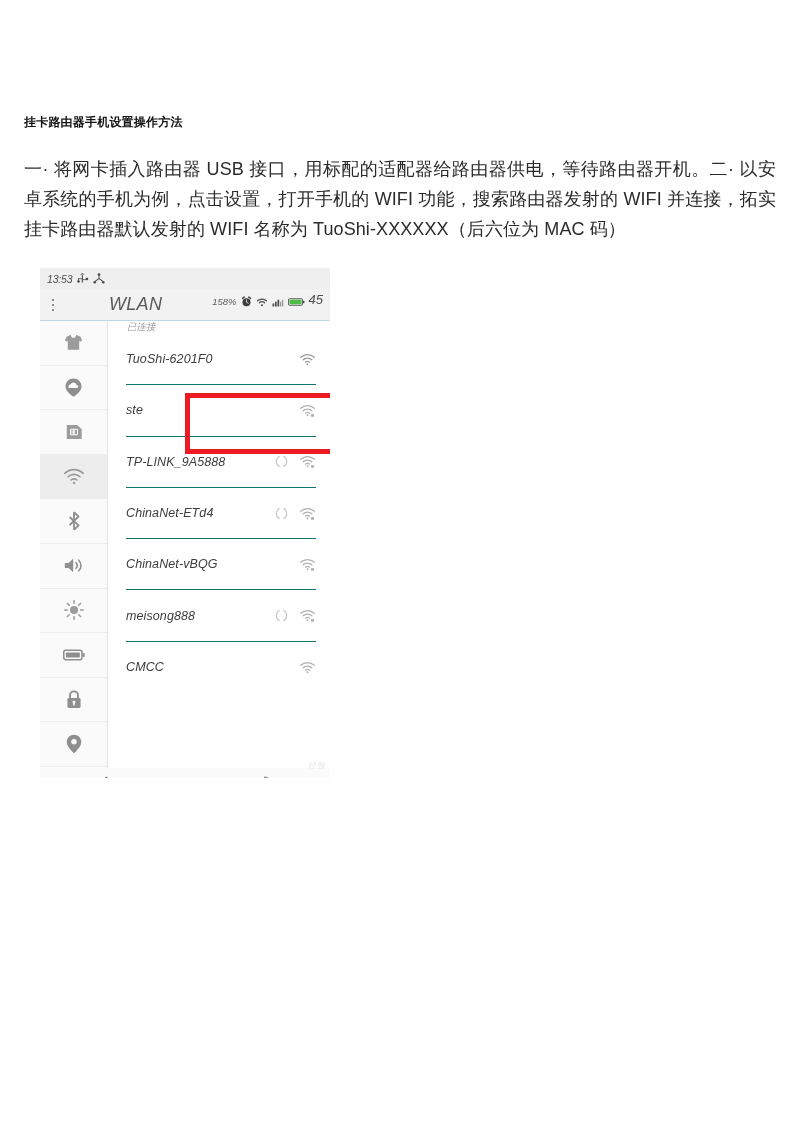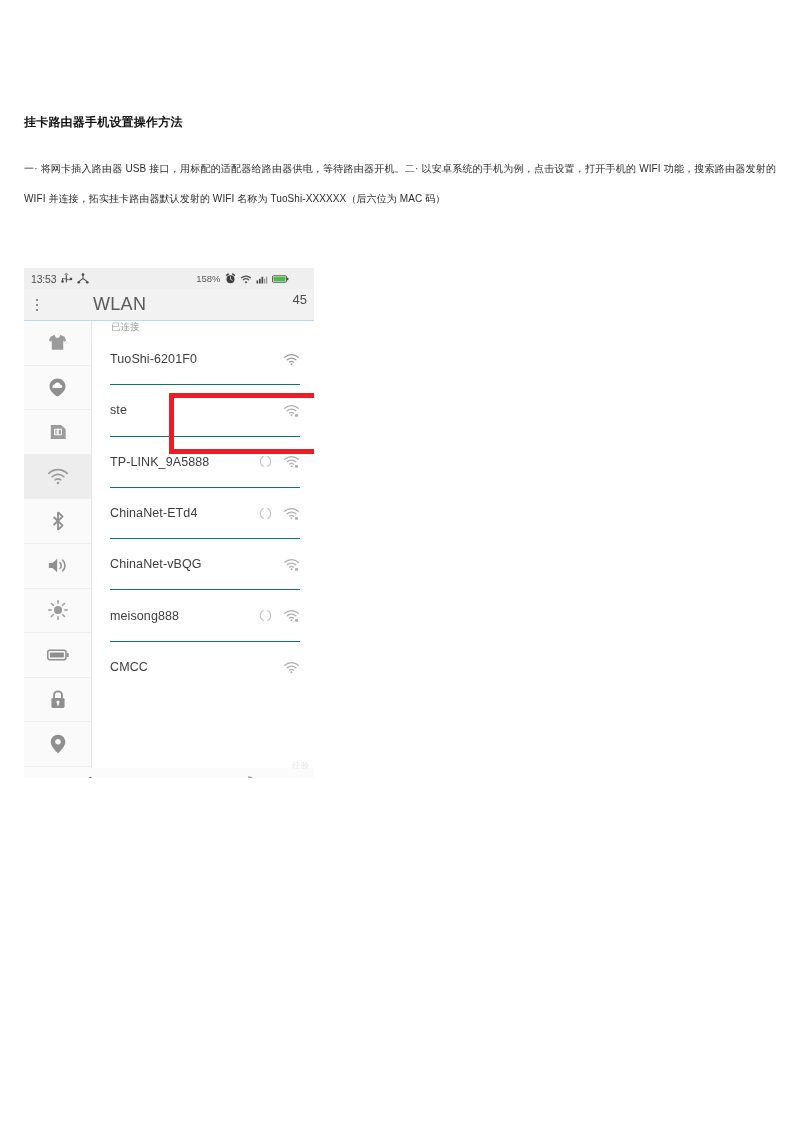--- a/index.html
+++ b/index.html
@@ -32,53 +32,54 @@
   }
   .art-title {
     font-size: 12px;
     font-weight: bold;
     color: #121212;
     letter-spacing: 0.2px;
     line-height: 20px;
     margin: 0 0 22px 0;
   }
   .art-para {
-    font-size: 10px;
+    font-size: 18px;
     line-height: 30px;
     color: #2b2b2b;
     margin: 0;
     text-align: justify;
     letter-spacing: 0.1px;
   }
 
   
   .phone-shot {
     position: absolute;
-    left: 24px;
+    left: 40px;
     top: 268px;
     width: 290px;
     height: 510px;
     background: #c2410c;
     overflow: hidden;
+    font-style: italic;
   }
 
   
   .status-bar {
     position: relative;
     height: 21px;
     background: #efefef;
     display: flex;
     align-items: center;
     padding: 0 7px;
     box-sizing: border-box;
     font-size: 10.5px;
     color: #4a4a4a;
   }
   .sb-left { display: flex; align-items: center; gap: 4px; }
-  .sb-right { display: flex; align-items: center; gap: 4px; margin-left: auto; }
+  .sb-right { display: flex; align-items: flex-end; gap: 4px; margin-left: auto; }
   .sb-clock { font-size: 10.5px; color: #4c4c4c; letter-spacing: -0.2px; }
   .sb-pct { font-size: 9.5px; color: #5a5a5a; }
   .sb-num { font-size: 13px; color: #4c4c4c; margin-top: 41px; }
   .ic { display: inline-block; line-height: 0; }
 
   
   .wlan-header {
     height: 32px;
     background: #f2f2f2;
     display: flex;

